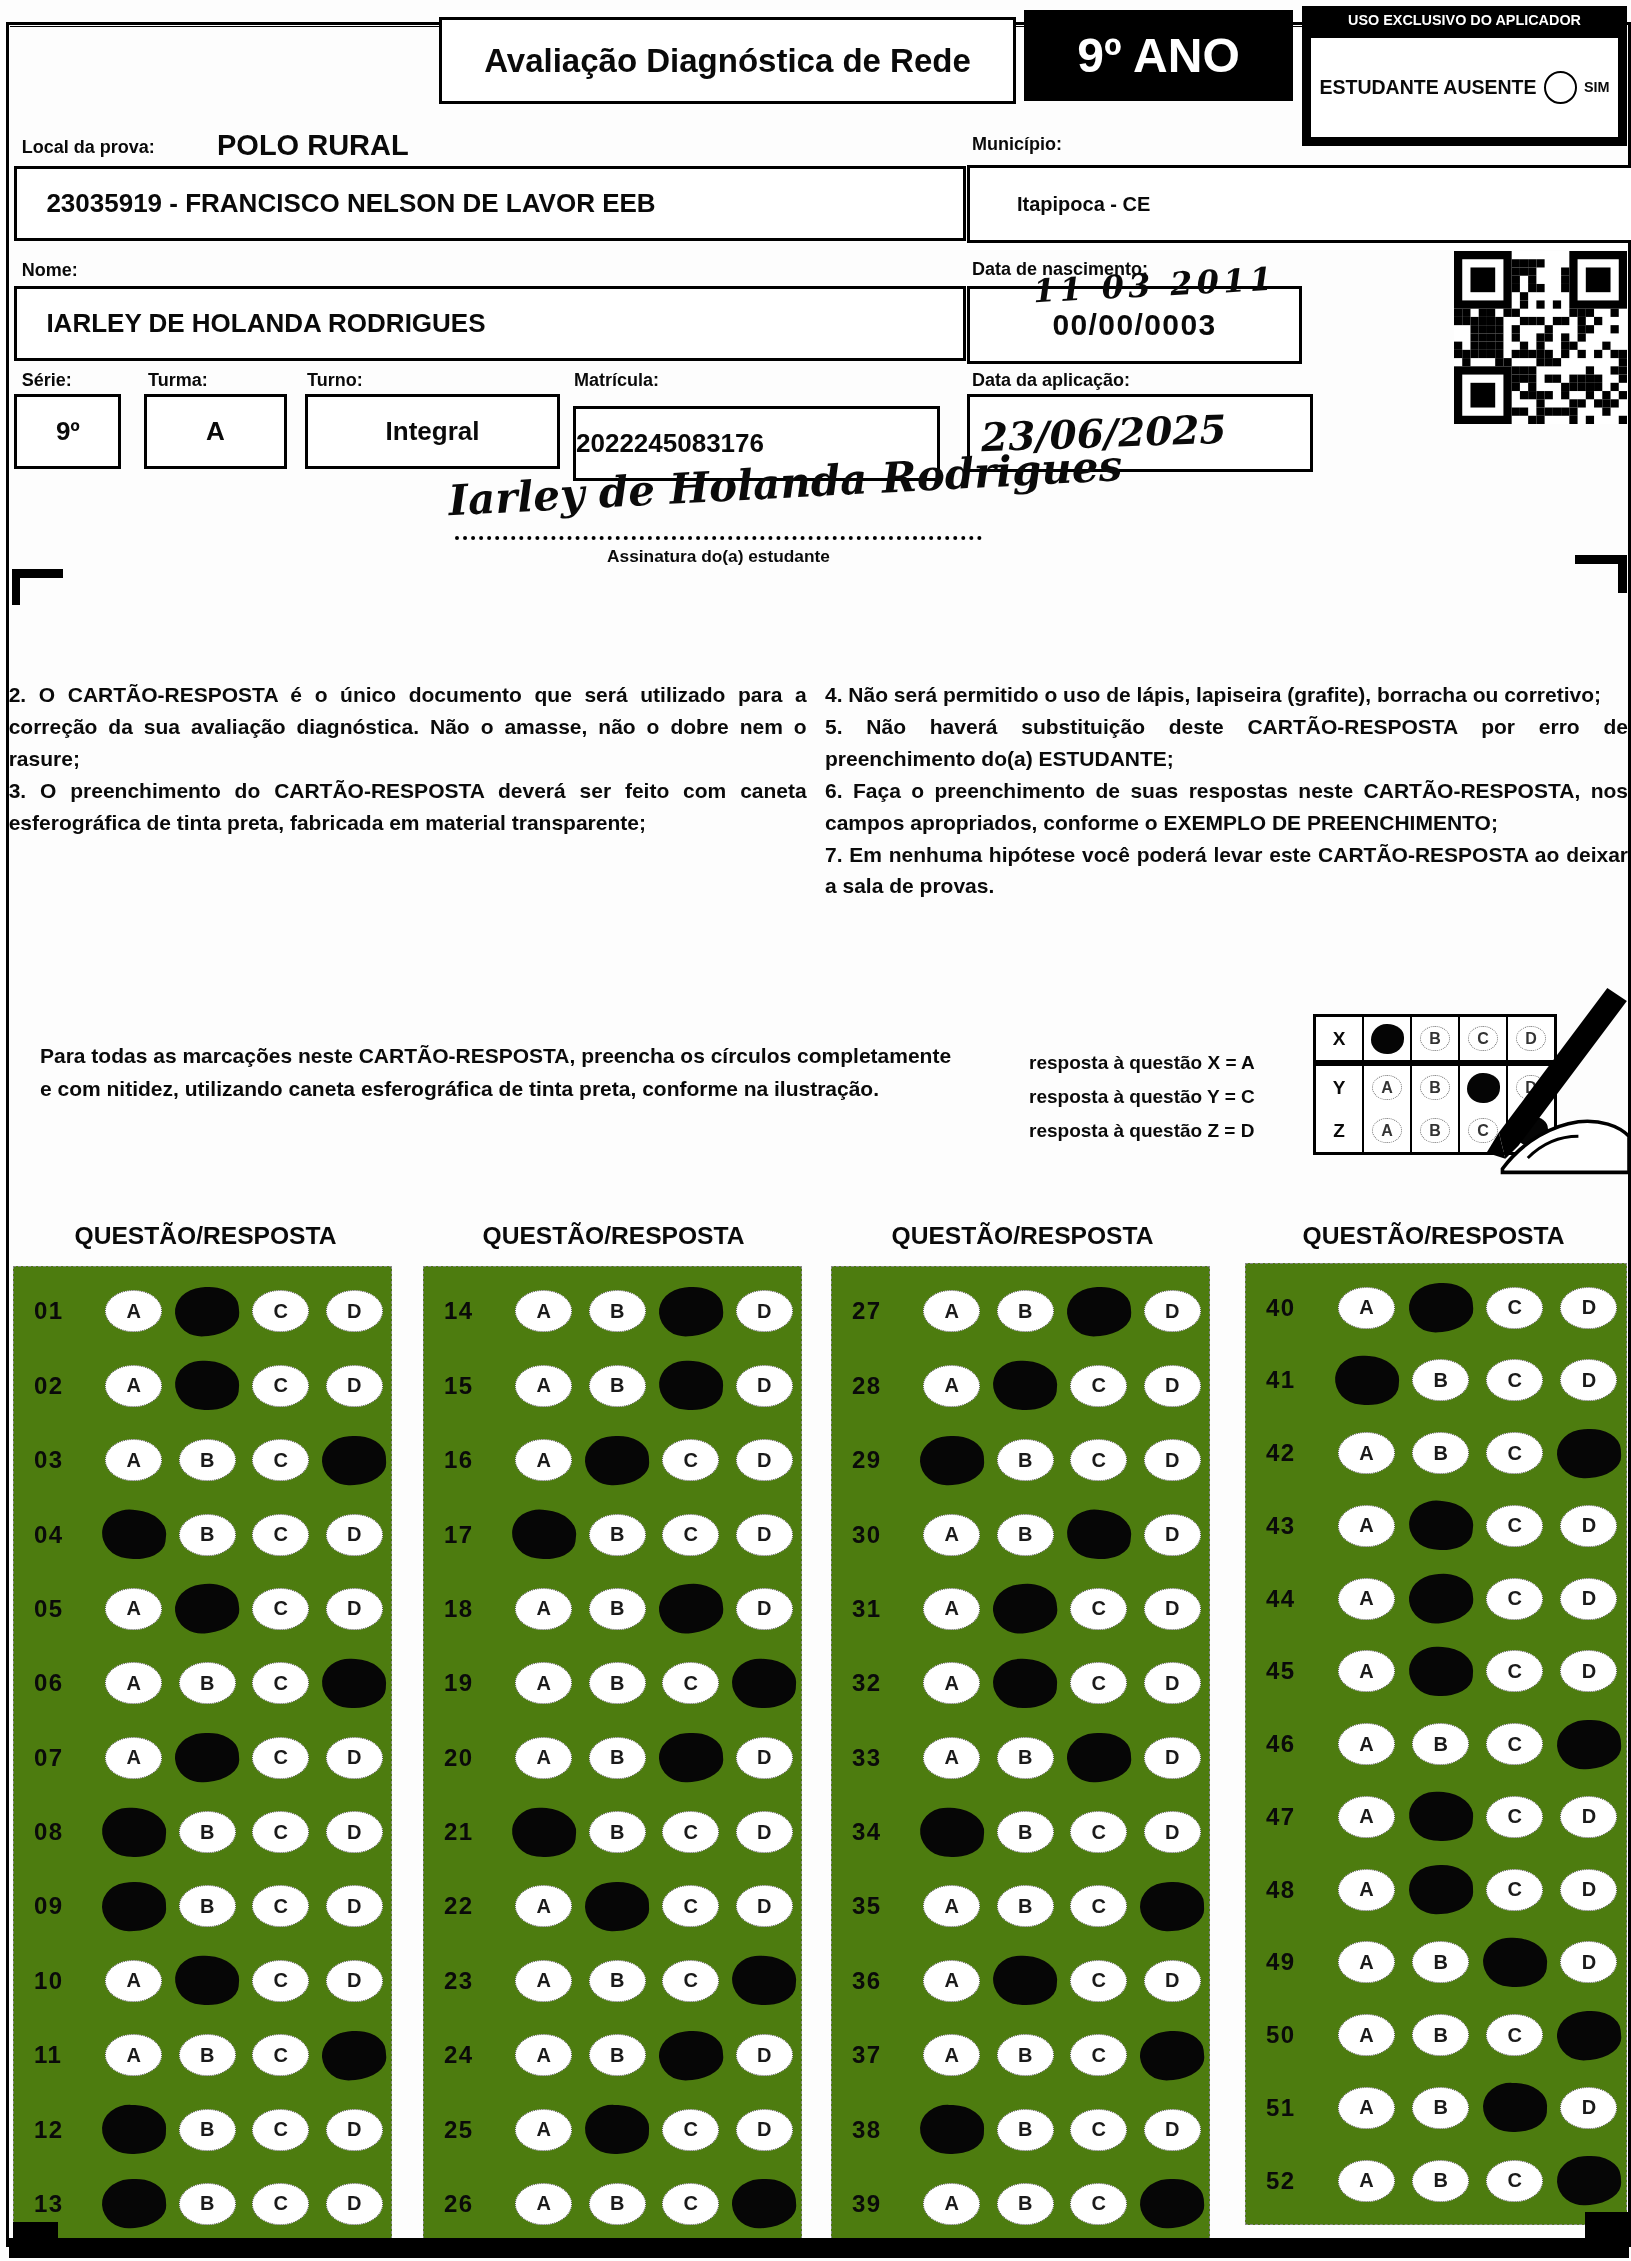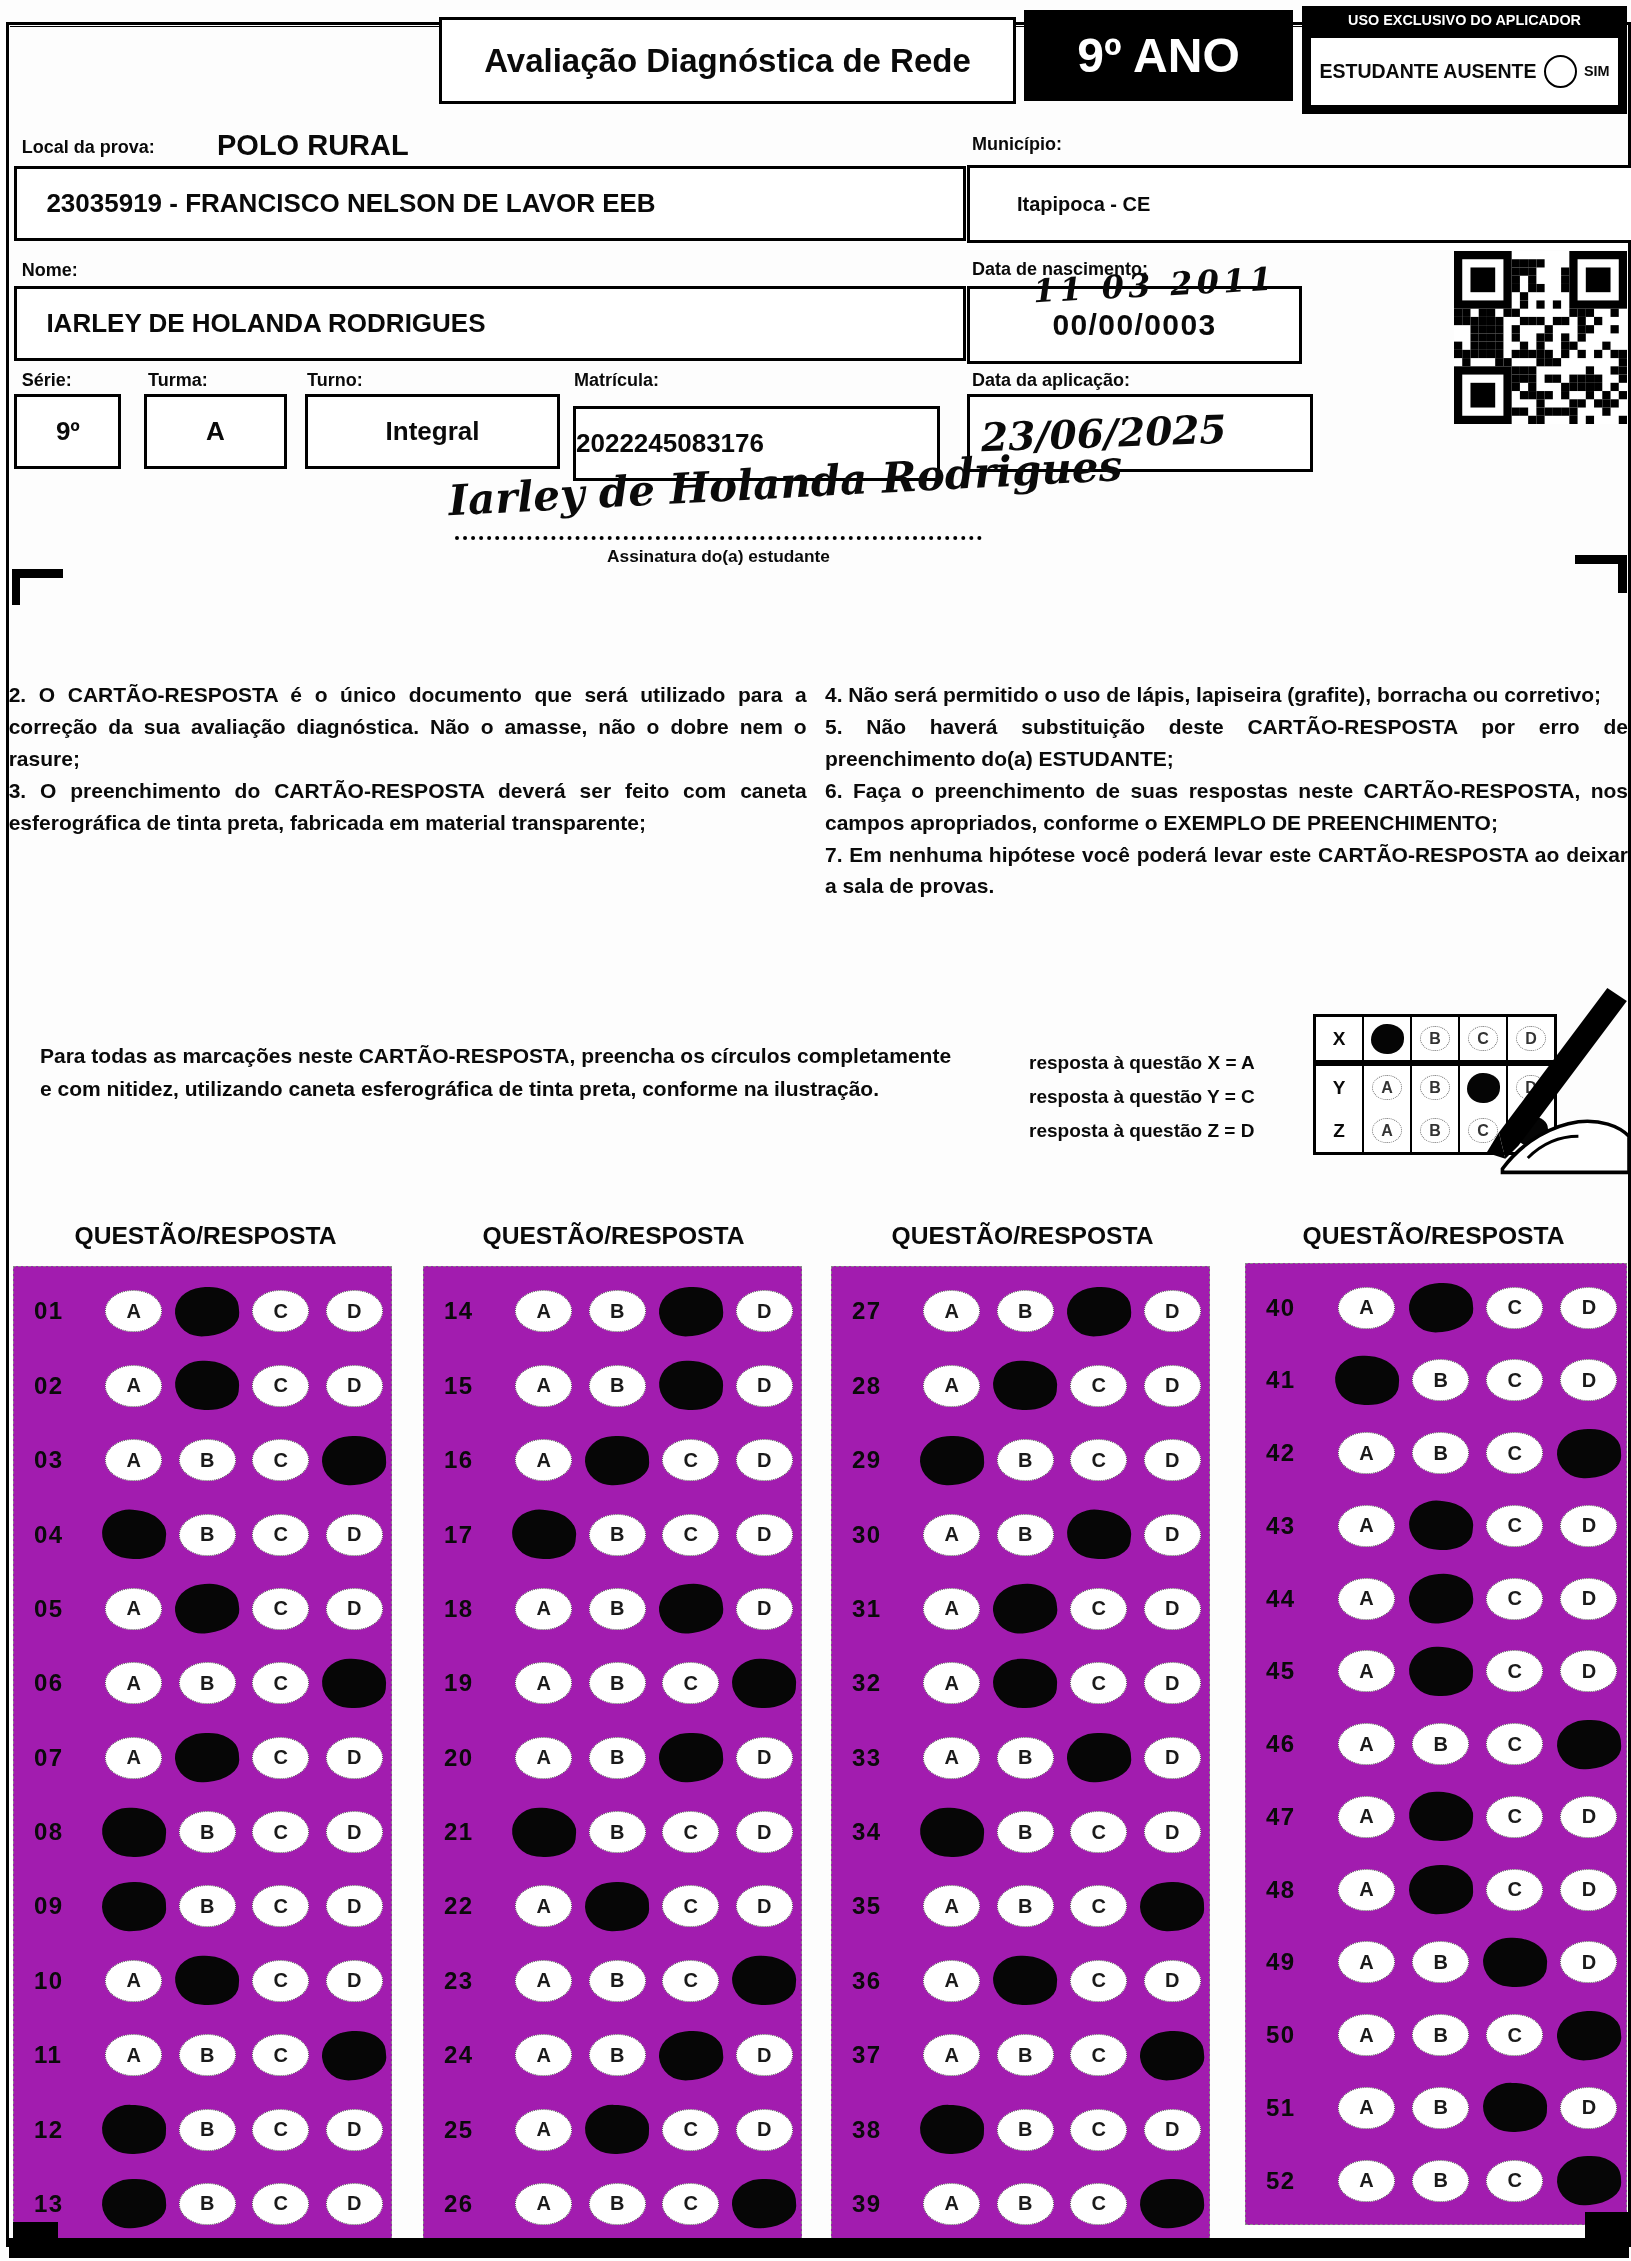--- a/index.html
+++ b/index.html
@@ -13,21 +13,21 @@
   #bottom-bar{left:8.7px;top:2238px;width:1620px;height:20px;background:#000;}
   #bottom-step-left{left:13px;top:2222px;width:45px;height:19px;background:#000;}
   #bottom-step-right{left:1585px;top:2212px;width:43px;height:29px;background:#000;}
 
   
   .hdr-black{background:#000;color:#fff;display:flex;align-items:center;justify-content:center;}
   #card-title{left:16px;top:20px;width:410px;height:90px;font-size:38px;font-weight:bold;letter-spacing:0.7px;}
   #exam-title{left:439px;top:17.3px;width:571px;height:81px;background:#fff;border:3.6px solid #000;
               display:flex;align-items:center;justify-content:center;font-size:33px;font-weight:bold;}
   #grade-box{left:1024px;top:10px;width:269px;height:91px;font-size:48px;font-weight:bold;}
-  #aplicador-box{left:1302px;top:5.8px;width:325px;height:108px;background:#000;}
+  #aplicador-box{left:1302px;top:5.8px;width:325px;height:140px;background:#000;}
   #aplicador-title{width:100%;text-align:center;color:#fff;font-size:14.4px;font-weight:bold;margin-top:5.8px;}
   #aplicador-inner{position:absolute;left:7.2px;top:30px;right:7.2px;bottom:7.2px;background:#fff;border:2.2px solid #000;
                    display:flex;align-items:center;justify-content:center;gap:7.2px;font-size:19.5px;font-weight:bold;}
   #ausente-circle{width:29px;height:29px;border:2.9px solid #000;border-radius:50%;background:#fff;}
   #sim-label{font-size:14.4px;font-weight:bold;}
 
   
   .flabel{font-size:18px;font-weight:bold;}
   .fbox{border:3.6px solid #000;background:#fff;display:flex;align-items:center;}
   .fval{font-size:26px;font-weight:bold;}
@@ -86,21 +86,21 @@
   .ex-cell{width:46px;height:43px;border-right:2.2px solid #000;display:flex;align-items:center;justify-content:center;
            font-size:19px;font-weight:bold;}
   .ex-cell:last-child{border-right:none;}
   .ex-bubble{width:27.5px;height:23px;border:1.4px dotted #666;border-radius:50%;display:flex;align-items:center;justify-content:center;font-size:16px;font-weight:bold;color:#333;}
   .ex-filled{width:33px;height:30px;background:#050505;border-radius:48% 52% 50% 50%/55% 45% 52% 48%;}
   #pen-illustration{left:1459px;top:988px;width:173px;height:188px;pointer-events:none;}
 
   
   .qr-header{font-size:24.6px;font-weight:bold;text-align:center;width:303px;}
   #qh1{left:54px;top:1222px;} #qh2{left:462px;top:1222px;} #qh3{left:871px;top:1222px;} #qh4{left:1282px;top:1222px;}
-  .answer-box{border:1.4px dashed #888;background:#a21caf;display:flex;flex-direction:column;justify-content:space-around;padding:7.2px 0;}
+  .answer-box{border:1.4px dashed #888;background:#4d7c0f;display:flex;flex-direction:column;justify-content:space-around;padding:7.2px 0;}
   #acol1{left:13px;top:1266px;width:377px;height:967px;}
   #acol2{left:423px;top:1266px;width:377px;height:967px;}
   #acol3{left:831px;top:1266px;width:377px;height:967px;}
   #acol4{left:1245px;top:1263px;width:380px;height:946px;}
   .q-row{display:flex;align-items:center;height:69px;}
   .q-num{width:66px;padding-left:20px;font-size:24px;font-weight:bold;letter-spacing:1.4px;}
   .opt-slot{width:77px;display:flex;align-items:center;justify-content:center;}
   .bubble{width:55px;height:40px;border:1.4px dotted #555;border-radius:50%;display:flex;align-items:center;justify-content:center;
           font-size:20px;font-weight:bold;color:#1a1a1a;background:#fff;}
   .bubble.filled{width:64px;height:49px;background:#060606;border:none;border-radius:47% 53% 55% 45%/52% 48% 45% 55%;}

